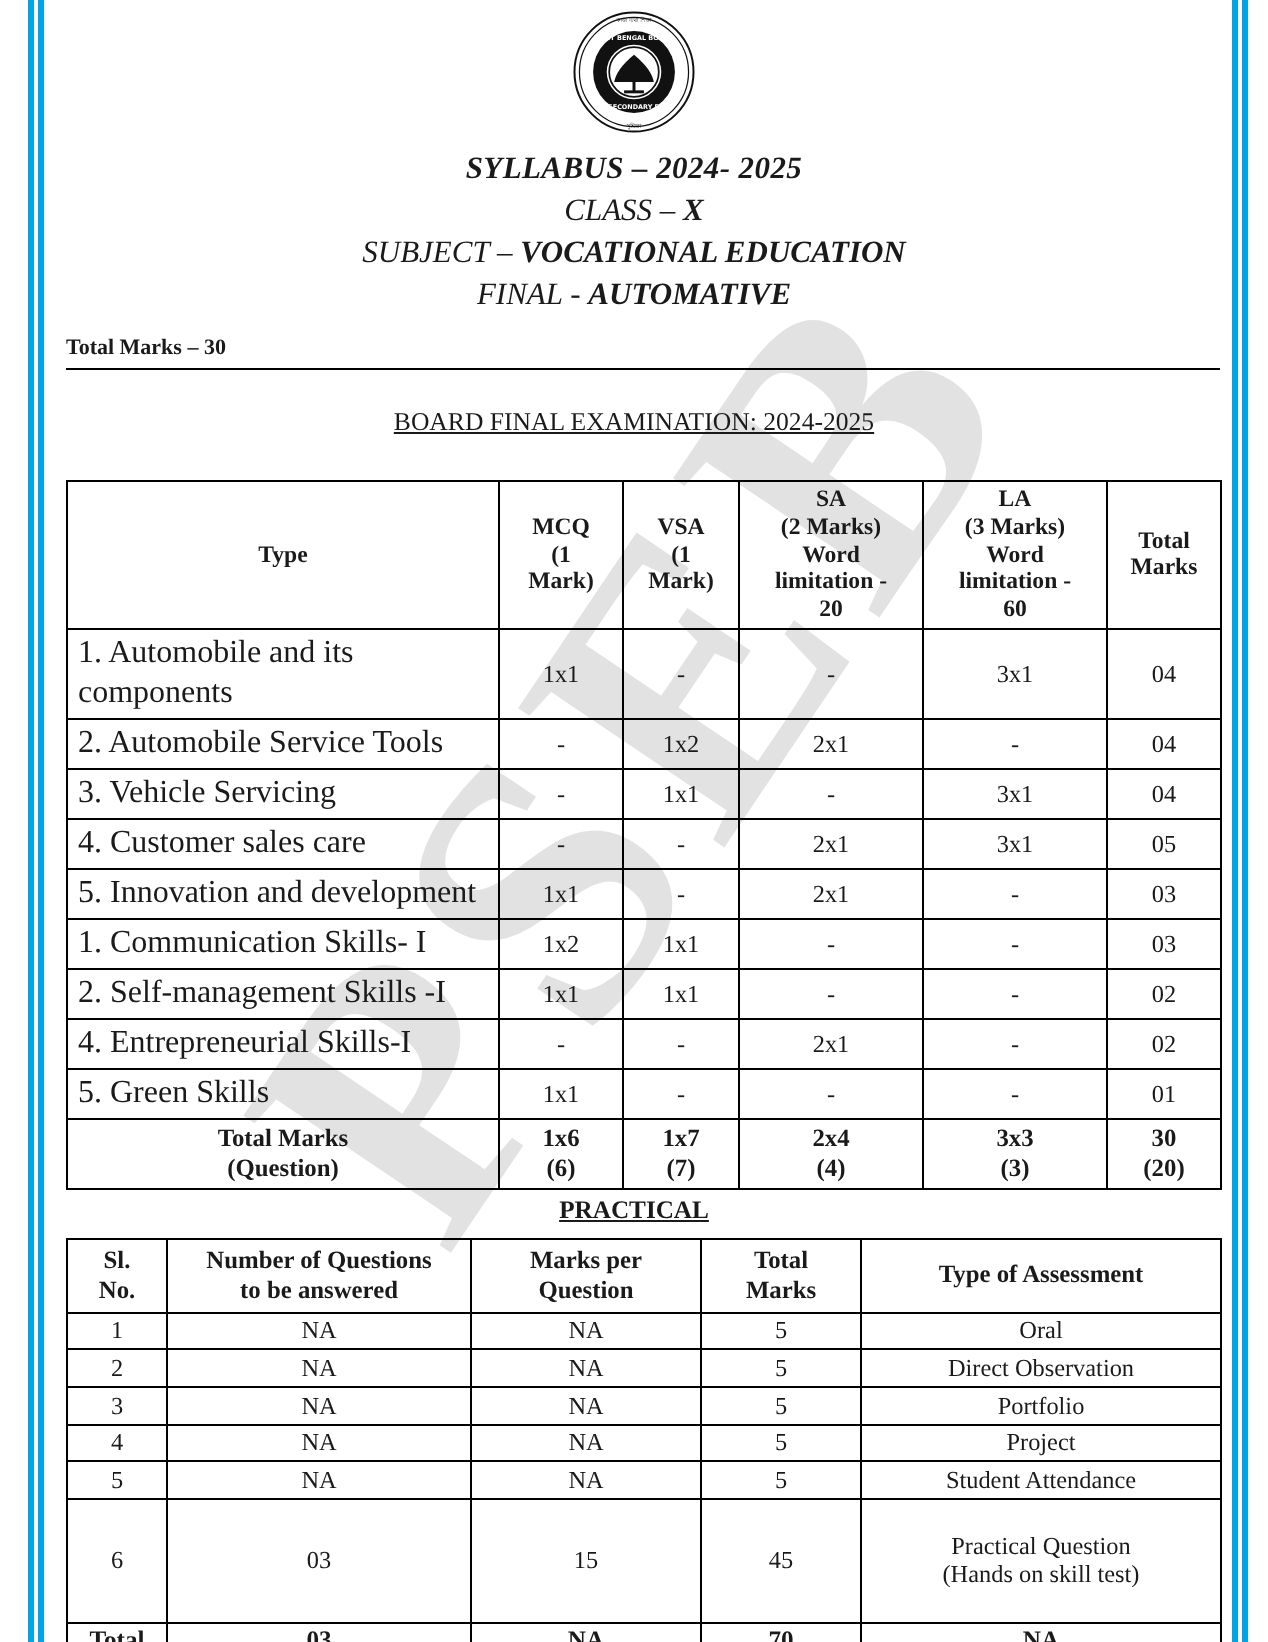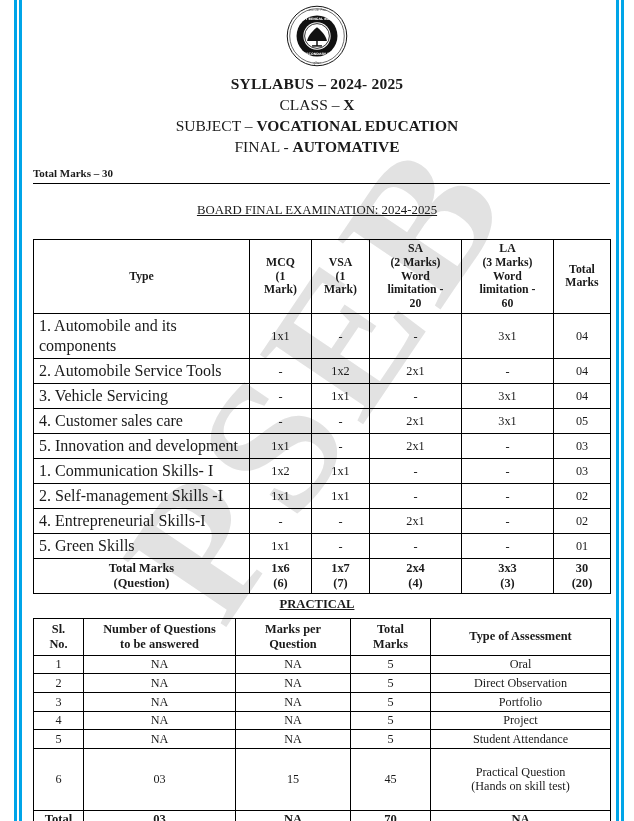--- a/index.html
+++ b/index.html
@@ -56,21 +56,21 @@
     white-space: nowrap;
   }
 
   #content { position: relative; z-index: 2; }
 
   
   .logo-wrap { text-align: center; padding-top: 5px; }
   .seal { display: inline-block; }
 
   .title-block { text-align: center; line-height: 1.35; }
-  .t-line { font-size: 15.5px; }
+  .t-line { font-size: 15.5px; font-style: italic; }
   .t-line.syllabus { font-weight: bold; font-size: 15.5px; letter-spacing: .2px; margin-top: 3px; }
   .t-line .bold { font-weight: bold; }
 
   .total-marks {
     font-weight: bold;
     font-size: 11px;
     margin: 9px 0 0 33px;
   }
   .hrule {
     margin: 4px 0 0 33px;

